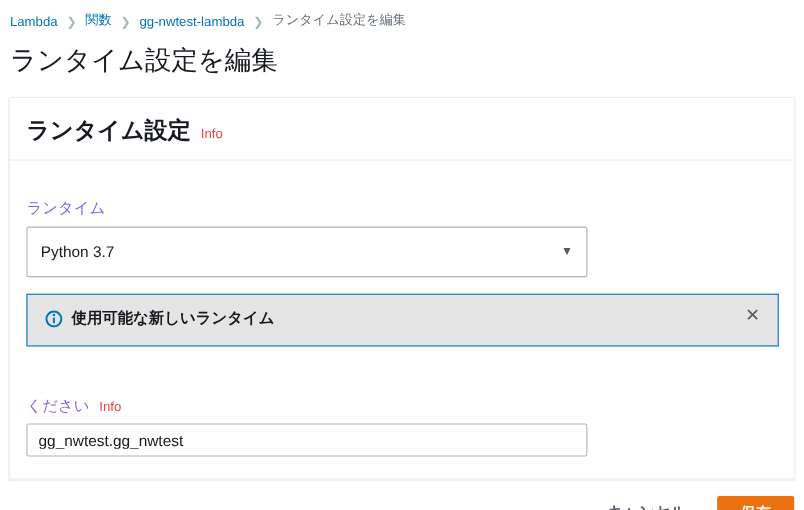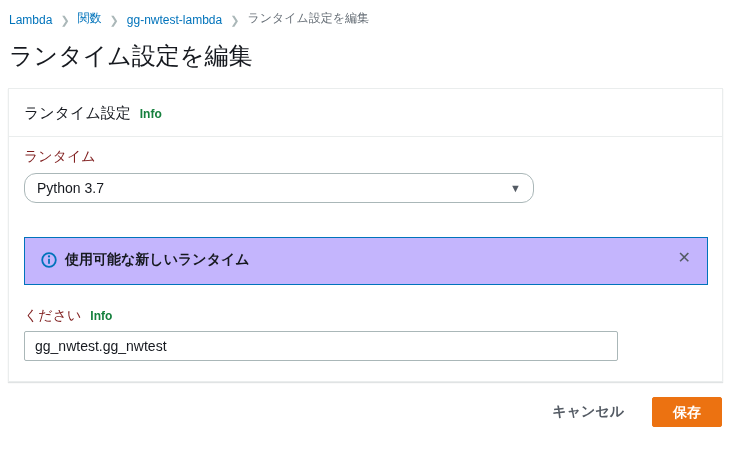--- a/index.html
+++ b/index.html
@@ -46,72 +46,73 @@
     border: 1px solid #eaeded;
     box-shadow: 0 1px 1px 0 rgba(0,28,36,0.12);
   }
   .card-header {
     padding: 15px 15px 13px 15px;
     border-bottom: 1px solid #eaeded;
     display: flex;
     align-items: baseline;
   }
   .card-title {
-    font-size: 15px;
+    font-size: 21px;
+    font-weight: 700;
+    color: #16191f;
+  }
+  .info-link {
+    color: #ef4444;
+    font-size: 12px;
     font-weight: 400;
-    color: #16191f;
-  }
-  .info-link {
-    color: #15803d;
-    font-size: 12px;
-    font-weight: 700;
     margin-left: 9px;
     text-decoration: none;
     cursor: pointer;
     text-align: center;
   }
   .card-body { padding: 10px 15px 20px 15px; }
 
   
   .field-label {
     font-size: 14px;
-    color: #7f1d1d;
+    color: #8b5cf6;
     line-height: 1.4;
+    margin-top: 24px;
   }
   .field-desc {
     font-size: 12px;
     color: #687078;
     line-height: 1.45;
     margin-top: 1px;
   }
   .select-box {
     margin-top: 6px;
     width: 510px;
-    height: 30px;
+    height: 46px;
     border: 1px solid #aab7b8;
-    border-radius: 12px;
+    border-radius: 2px;
     background: #ffffff;
     display: flex;
     align-items: center;
     justify-content: space-between;
     padding: 0 12px;
     font-size: 14px;
     color: #16191f;
     cursor: pointer;
   }
   .select-box .chevron {
     color: #545b64;
     font-size: 11px;
   }
 
   
   .alert {
-    margin-top: 34px;
+    margin-top: 15px;
     width: 684px;
-    background: #c4b5fd;
+    background: #e5e5e5;
     border: 1px solid #0073bb;
     padding: 13px 16px 15px 16px;
     position: relative;
   }
   .alert-head {
     display: flex;
     align-items: center;
   }
   .alert-icon { flex: 0 0 auto; width: 16px; height: 16px; margin-right: 8px; }
   .alert-title {
@@ -138,21 +139,21 @@
   }
 
   .handler-row {
     margin-top: 21px;
     display: flex;
     align-items: baseline;
   }
   .text-input {
     display: block;
     margin-top: 6px;
-    width: 594px;
+    width: 510px;
     height: 30px;
     border: 1px solid #aab7b8;
     border-radius: 2px;
     padding: 0 10px;
     font-size: 14px;
     color: #16191f;
     font-family: "Liberation Sans", "DejaVu Sans", sans-serif;
     background: #ffffff;
   }
 

